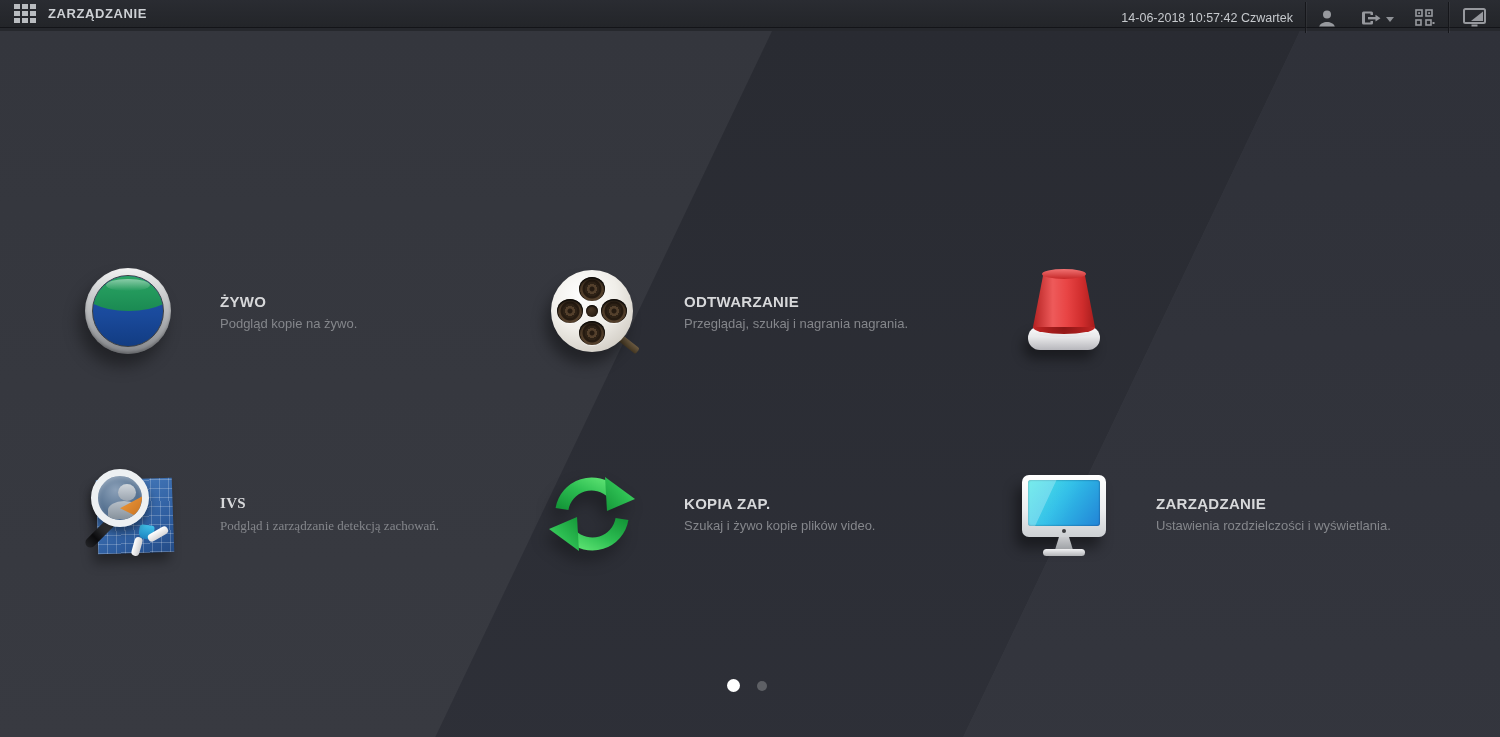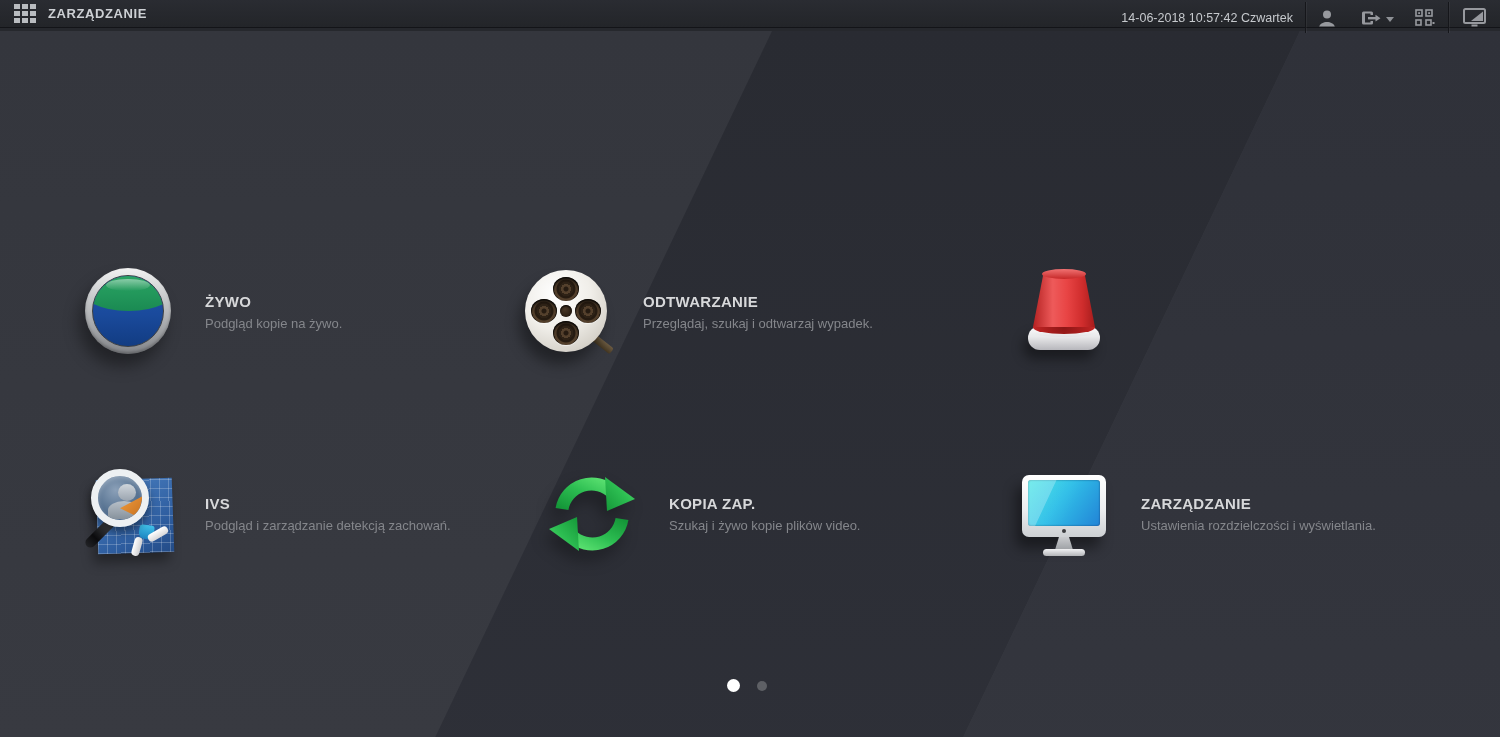--- a/index.html
+++ b/index.html
@@ -31,25 +31,25 @@
     border-top:5px solid #8e9196; margin-left:5px; margin-top:3px; }
 
   
   .main { position:absolute; top:31px; left:0; right:0; bottom:0;
     background:linear-gradient(180deg,#34363d 0%,#383a41 100%); overflow:hidden; }
   .bg-band { position:absolute; top:0; height:110%; transform:skewX(-25.5deg); transform-origin:0 0; }
   .bg-band.b1 { left:772px; width:528px; background:linear-gradient(180deg,#292b32 0%,#2e3038 100%); }
   .bg-band.b2 { left:1300px; width:660px; background:linear-gradient(180deg,#2f3139 0%,#34363e 100%); }
 
   
-  .menu-item { position:absolute; display:flex; align-items:center; cursor:pointer; z-index:2; }
+  .menu-item { position:absolute; display:flex; align-items:center; cursor:pointer; z-index:2;gap:15px; }
   .mi-r1c1 { left:83px;  top:236px; }
-  .mi-r1c2 { left:521px; top:236px; }
+  .mi-r1c2 { left:547px; top:236px; }
   .mi-r1c3 { left:1019px;top:236px; }
-  .mi-r2c1 { left:83px;  top:438px; }
+  .mi-r2c1 { left:83px;  top:438px;font-family:Liberation Serif, serif; }
   .mi-r2c2 { left:547px; top:438px; }
   .mi-r2c3 { left:1019px;top:438px; }
   .icon-box { position:relative; width:90px; height:90px; flex:none; margin-right:32px; }
   .item-text { }
   .item-title { font-size:15px; font-weight:bold; color:#d7d8da; letter-spacing:.3px; }
   .item-desc { font-size:13px; color:#84868b; margin-top:5px; line-height:17px; max-width:312px; }
 
   
   .live-ring { position:absolute; left:2px; top:1px; width:86px; height:86px; border-radius:50%;
     background:linear-gradient(180deg,#f2f2f2 0%,#c7c9cb 35%,#84868a 100%);
@@ -245,21 +245,21 @@
         <div class="reel">
           <div class="reel-hole rh-top"></div>
           <div class="reel-hole rh-bottom"></div>
           <div class="reel-hole rh-left"></div>
           <div class="reel-hole rh-right"></div>
           <div class="reel-hub"></div>
         </div>
       </div>
       <div class="item-text">
         <div class="item-title">ODTWARZANIE</div>
-        <div class="item-desc">Przeglądaj, szukaj i odtwarzaj wypadek.</div>
+        <div class="item-desc">Przeglądaj, szukaj i nagrania nagrania.</div>
       </div>
     </div>
 
     <div class="menu-item mi-r1c3">
       <div class="icon-box">
         <div class="siren-base"></div>
         <div class="siren-dome-bottom"></div>
         <div class="siren-dome"></div>
         <div class="siren-cap"></div>
       </div>

